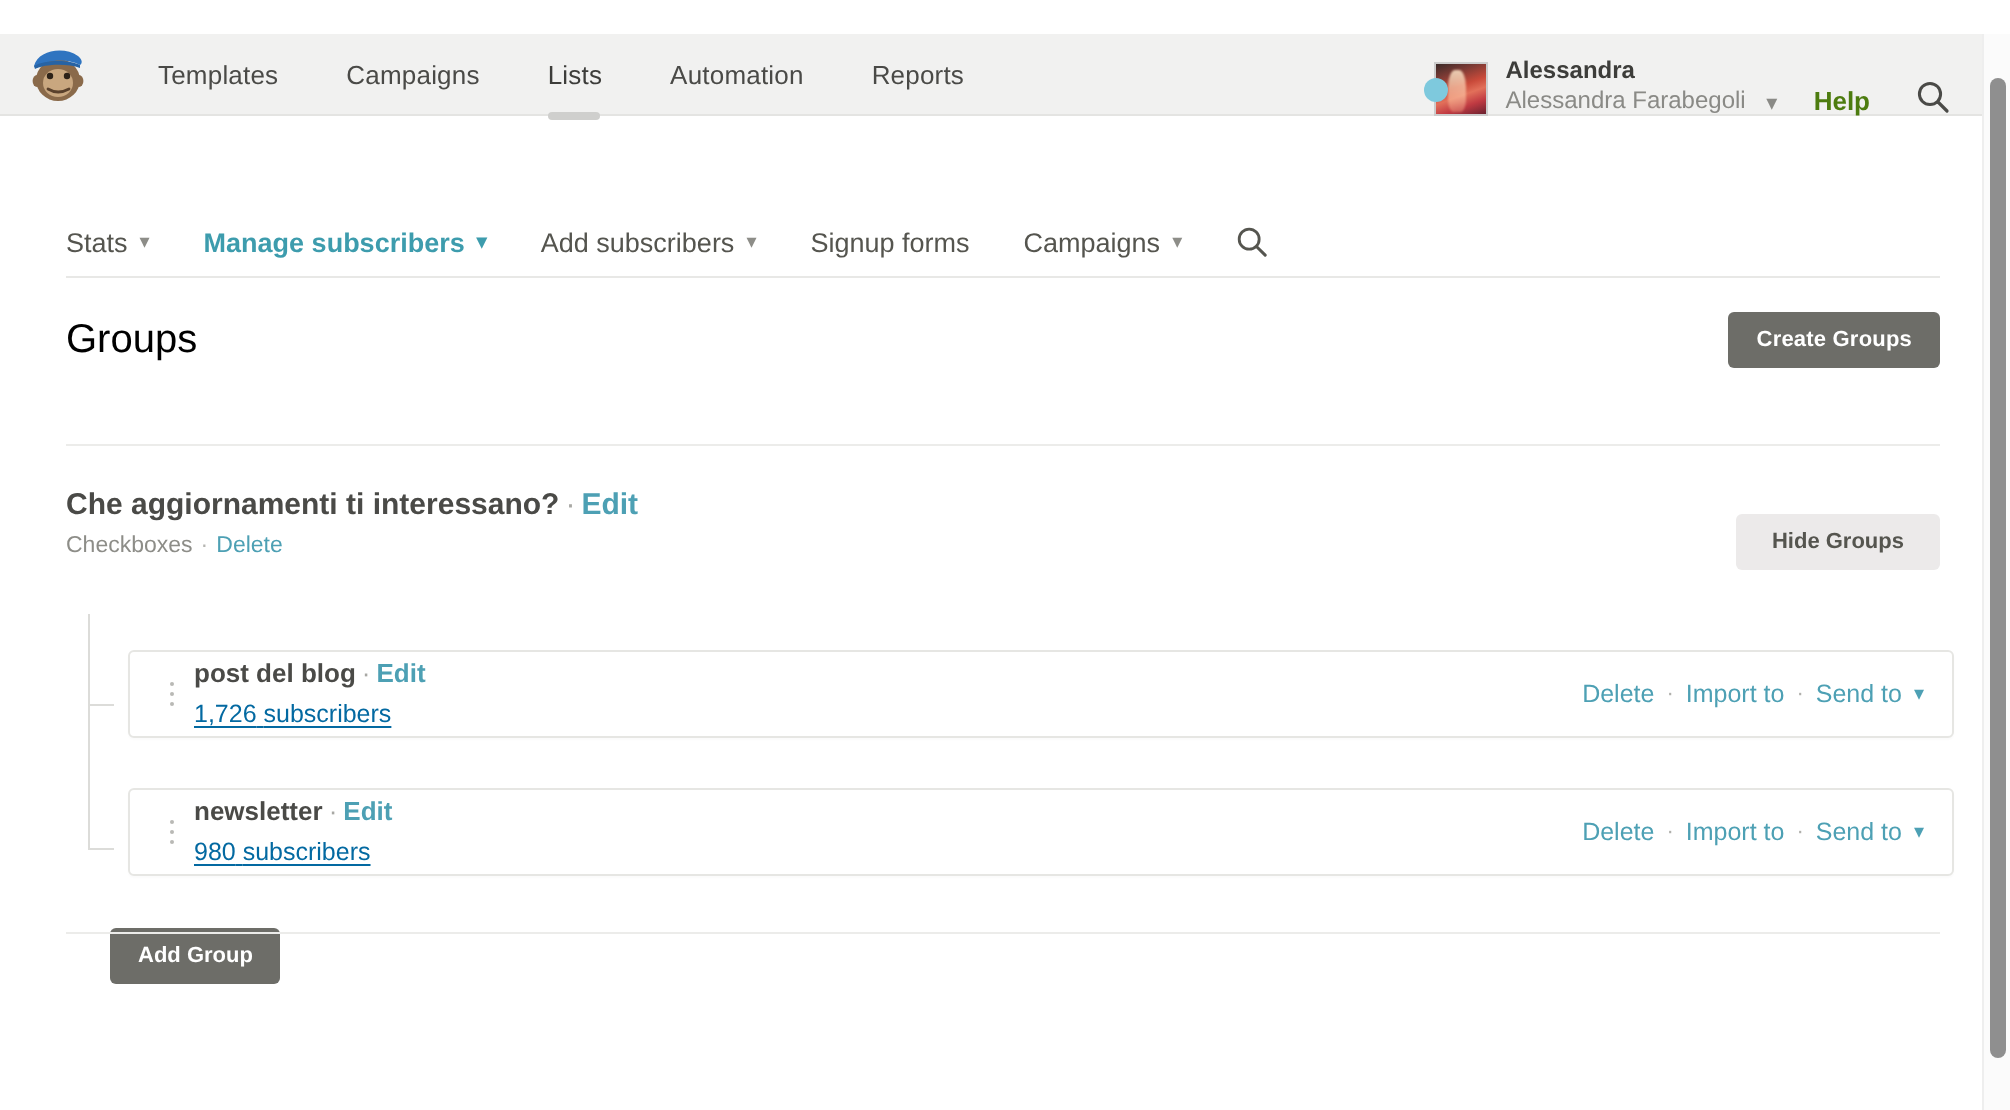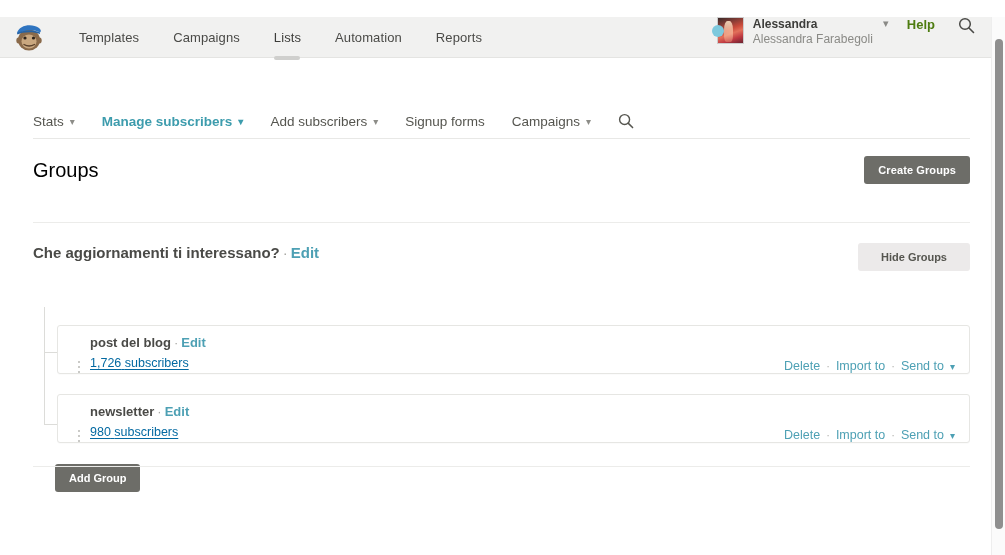--- a/index.html
+++ b/index.html
@@ -67,21 +67,21 @@
     bottom: -2px;
     width: 26px;
     height: 4px;
     border-radius: 2px;
     background: #cfcfcd;
   }
 
   .topbar-right {
     margin-left: auto;
     display: flex;
-    align-items: flex-start;
+    align-items: flex-end;
     height: 41px;
     padding-right: 10px;
   }
 
   .avatar-wrap {
     position: relative;
     width: 27px;
     height: 27px;
     margin-right: 9px;
     flex: none;
@@ -266,23 +266,24 @@
     cursor: pointer;
   }
   .btn-light {
     margin-left: auto;
     background: #eceaea;
     color: #55554f;
     border: none;
     border-radius: 3px;
     font-size: 11px;
     font-weight: 600;
-    padding: 8px 23px;
+    padding: 8px 18px;
     cursor: pointer;
     font-family: inherit;
+    margin-top: 14px;
   }
 
   
   .tree {
     position: absolute;
     left: 44px;
     top: 290px;
     width: 16px;
     height: 118px;
   }
@@ -297,28 +298,28 @@
     left: 0;
     width: 13px; height: 1px;
     background: #dcdcd9;
   }
   .tree .hline.a { top: 45px; }
   .tree .hline.b { top: 117px; }
 
   
   .gcard {
     position: absolute;
-    left: 57px;
+    left: 64px;
     width: 913px;
-    height: 49px;
+    height: 44px;
     border: 1px solid #e6e6e3;
     border-radius: 3px;
     background: #fff;
     display: flex;
-    align-items: flex-end;
+    align-items: center;
     box-shadow: 0 1px 1px rgba(0,0,0,.02);
   }
   .gcard.one { top: 308px; }
   .gcard.two { top: 377px; }
 
   .grip {
     width: 22px;
     margin-left: 10px;
     display: flex;
     flex-direction: column;
@@ -502,20 +503,23 @@
     <button class="btn-dark">Create Groups</button>
   </div>
 
   <div class="divider top"></div>
 
   <div class="groupset-head">
     <div>
       <div class="groupset-titleline">
         <span>Che aggiornamenti ti interessano?</span><span class="sep">·</span><a class="tlink">Edit</a>
       </div>
+      <div class="groupset-meta">
+        <span>Checkboxes</span><span class="sep">·</span><a class="tlink">Delete</a>
+      </div>
     </div>
     <button class="btn-light">Hide Groups</button>
   </div>
 
   <div class="tree">
     <div class="vline"></div>
     <div class="hline a"></div>
     <div class="hline b"></div>
   </div>
 

